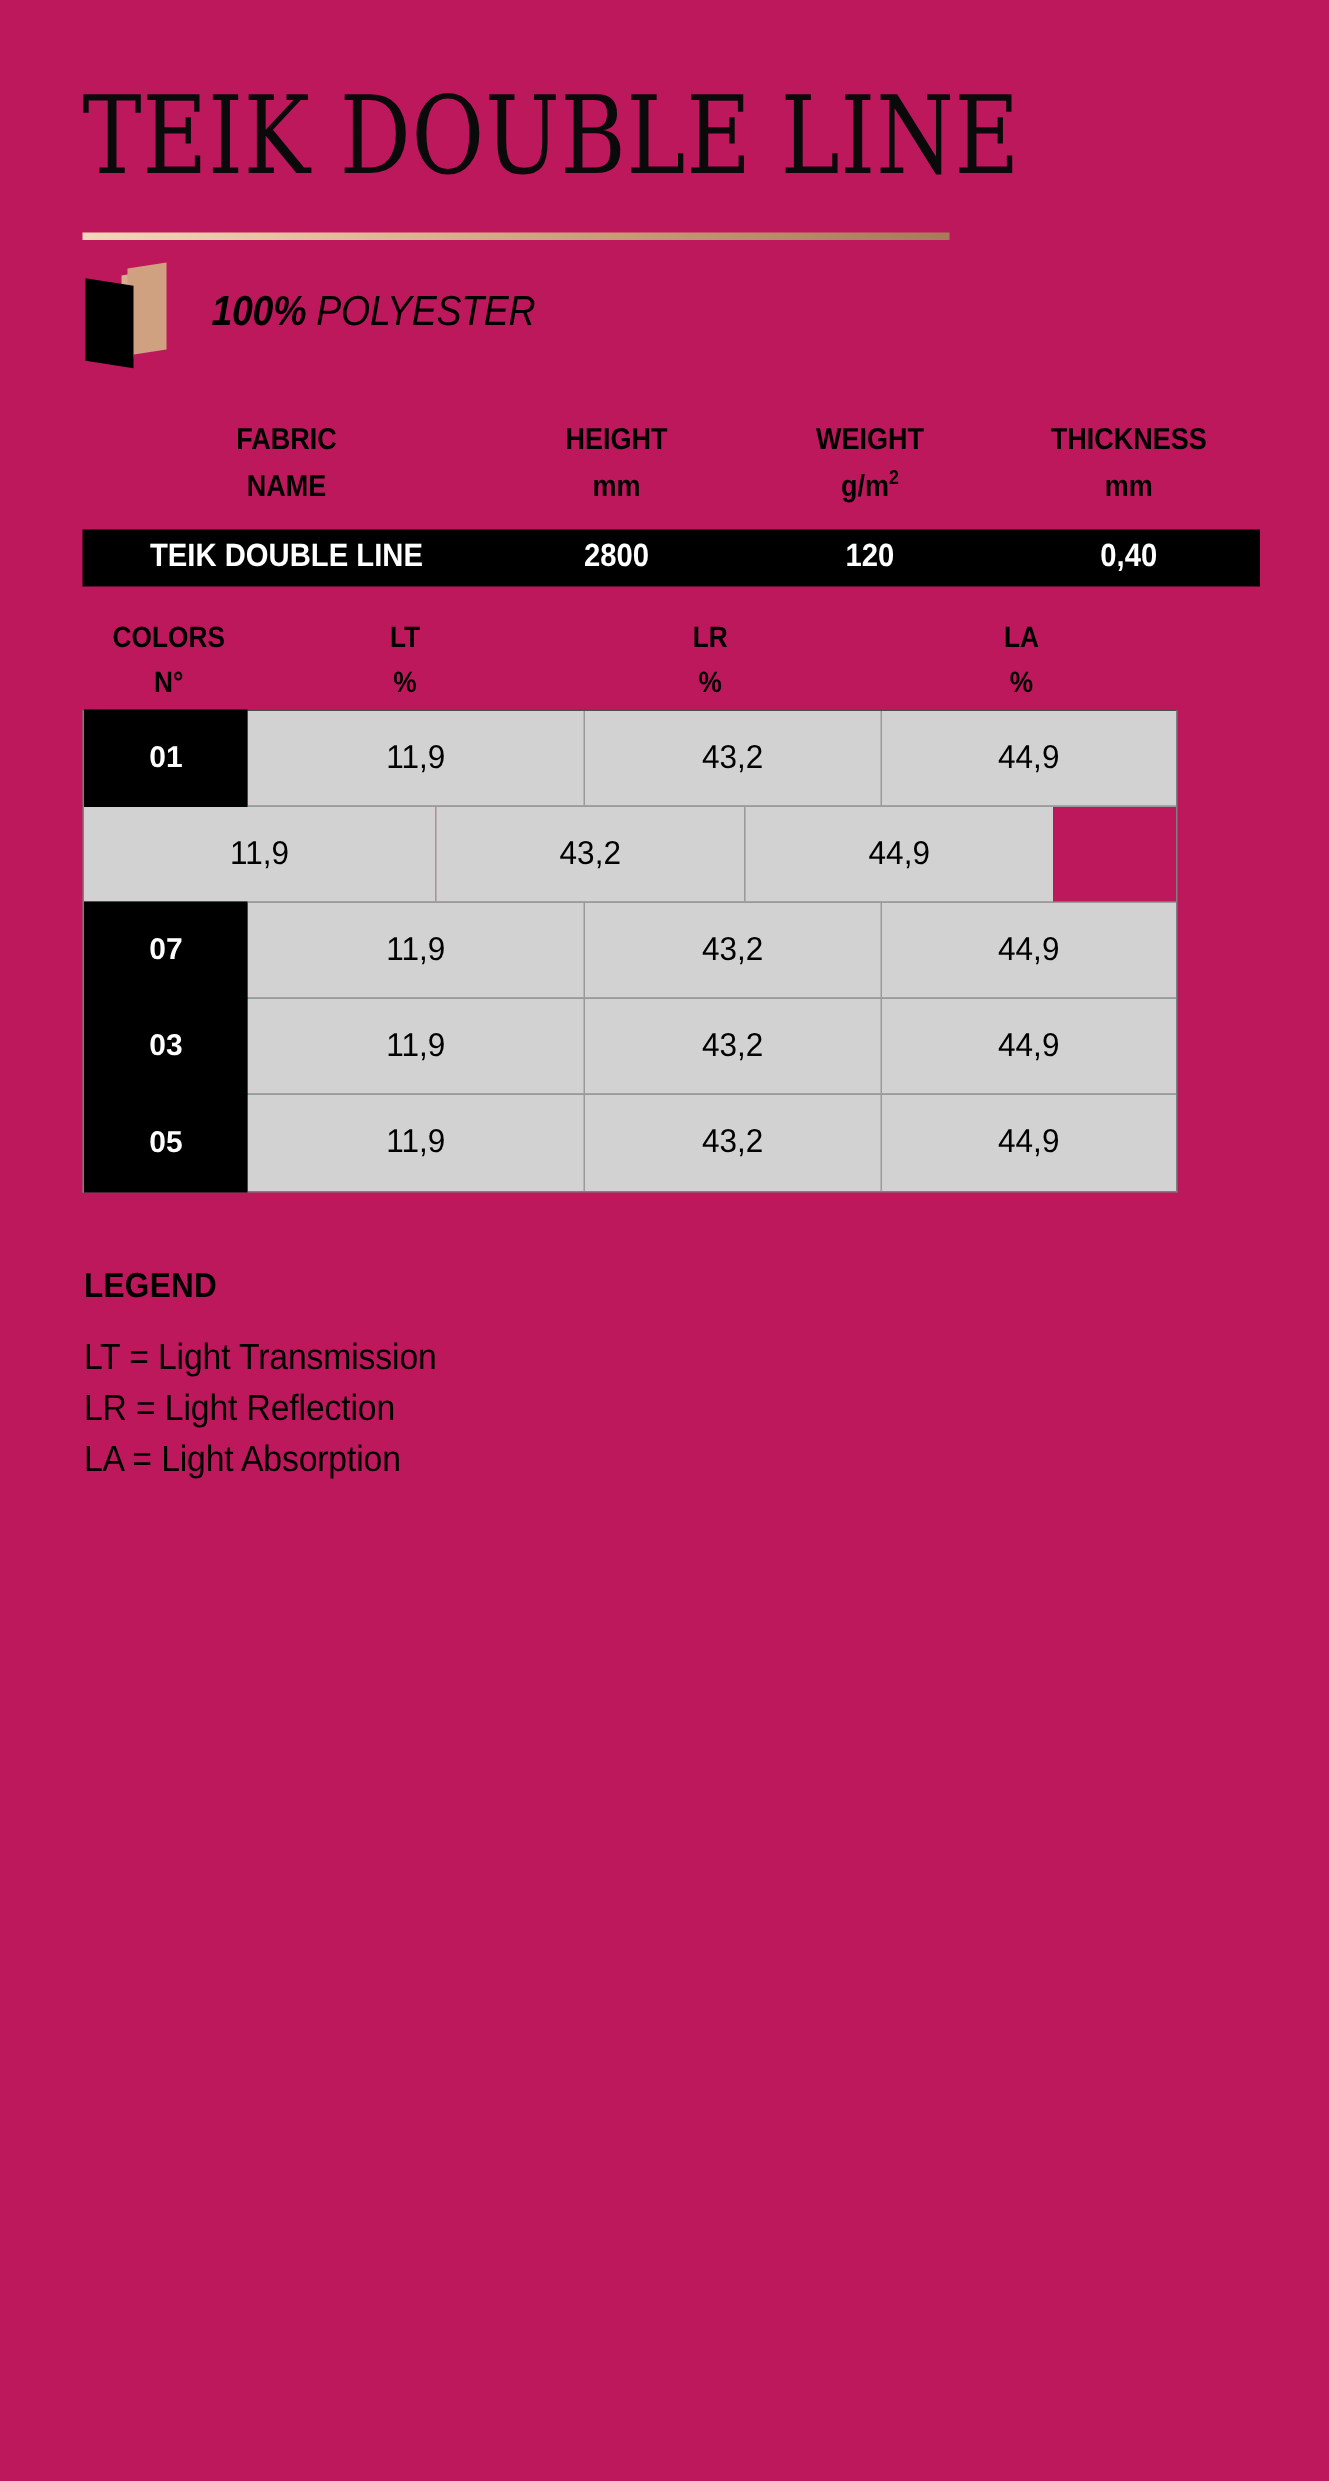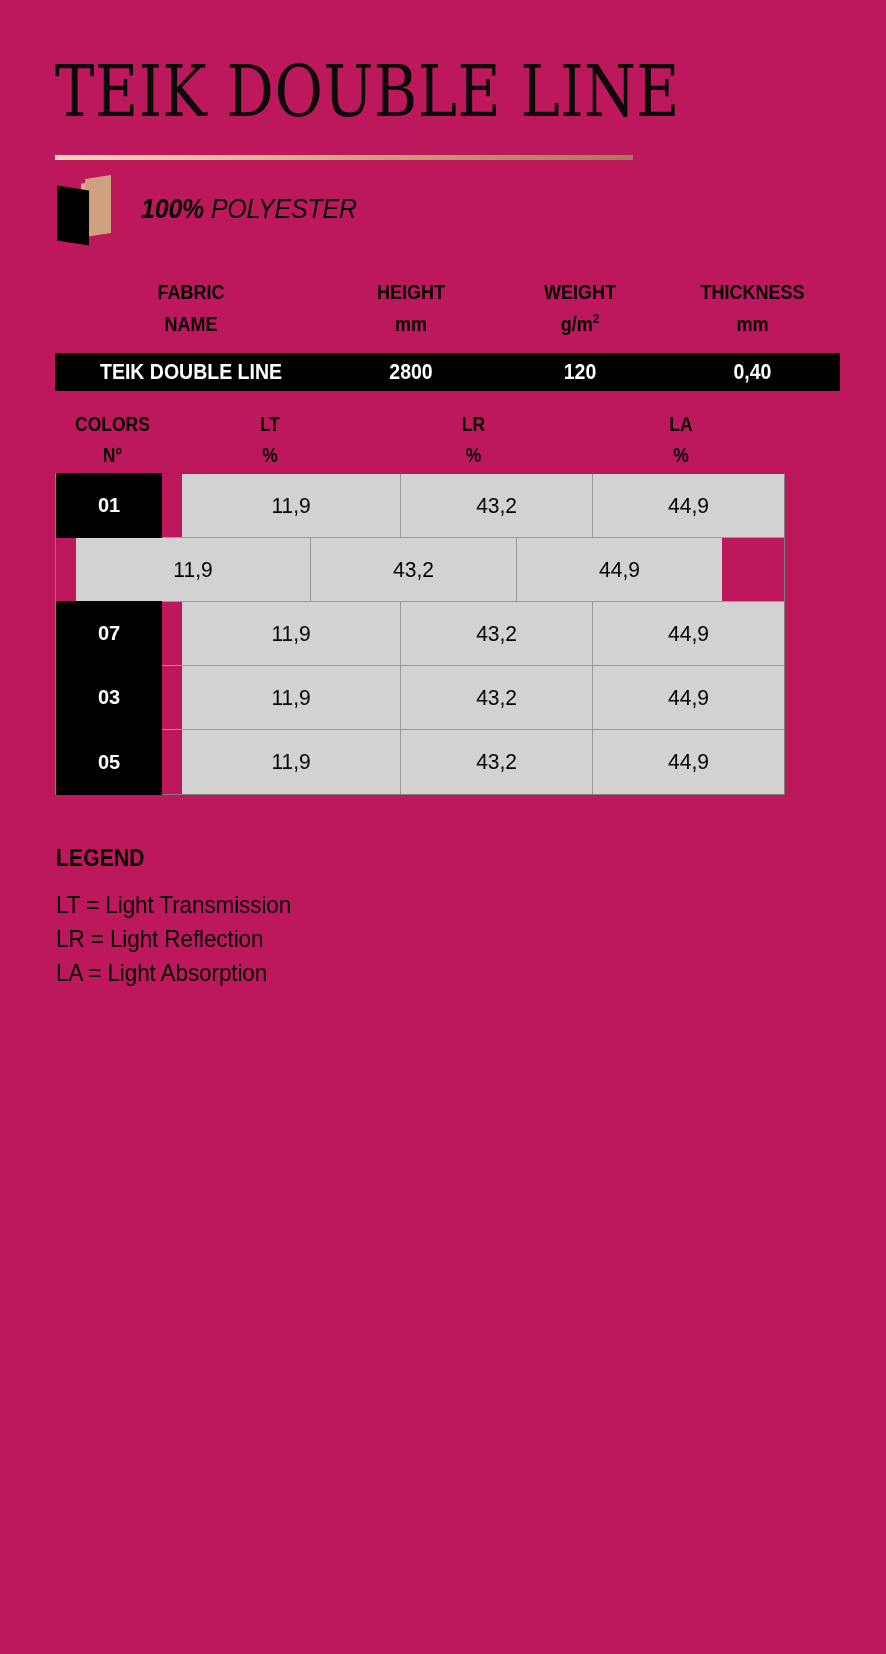--- a/index.html
+++ b/index.html
@@ -242,21 +242,21 @@
     align-items: center;
     justify-content: center;
     font-size: 21px;
     font-weight: 400;
     border-right: 1px solid #9a9a9a;
     transform: none;
   }
   .c-val span { transform: scaleY(1.05); display: inline-block; }
   .c-val:last-child { border-right: none; }
 
-  .cv-1 { width: 235px; margin-left: 20px; }
+  .cv-1 { width: 235px; }
   .cv-2 { width: 206px; }
   .cv-3 { width: 205px; }
 
   
   .legend {
     position: absolute;
     left: 56px;
     top: 845px;
     width: 500px;
   }

